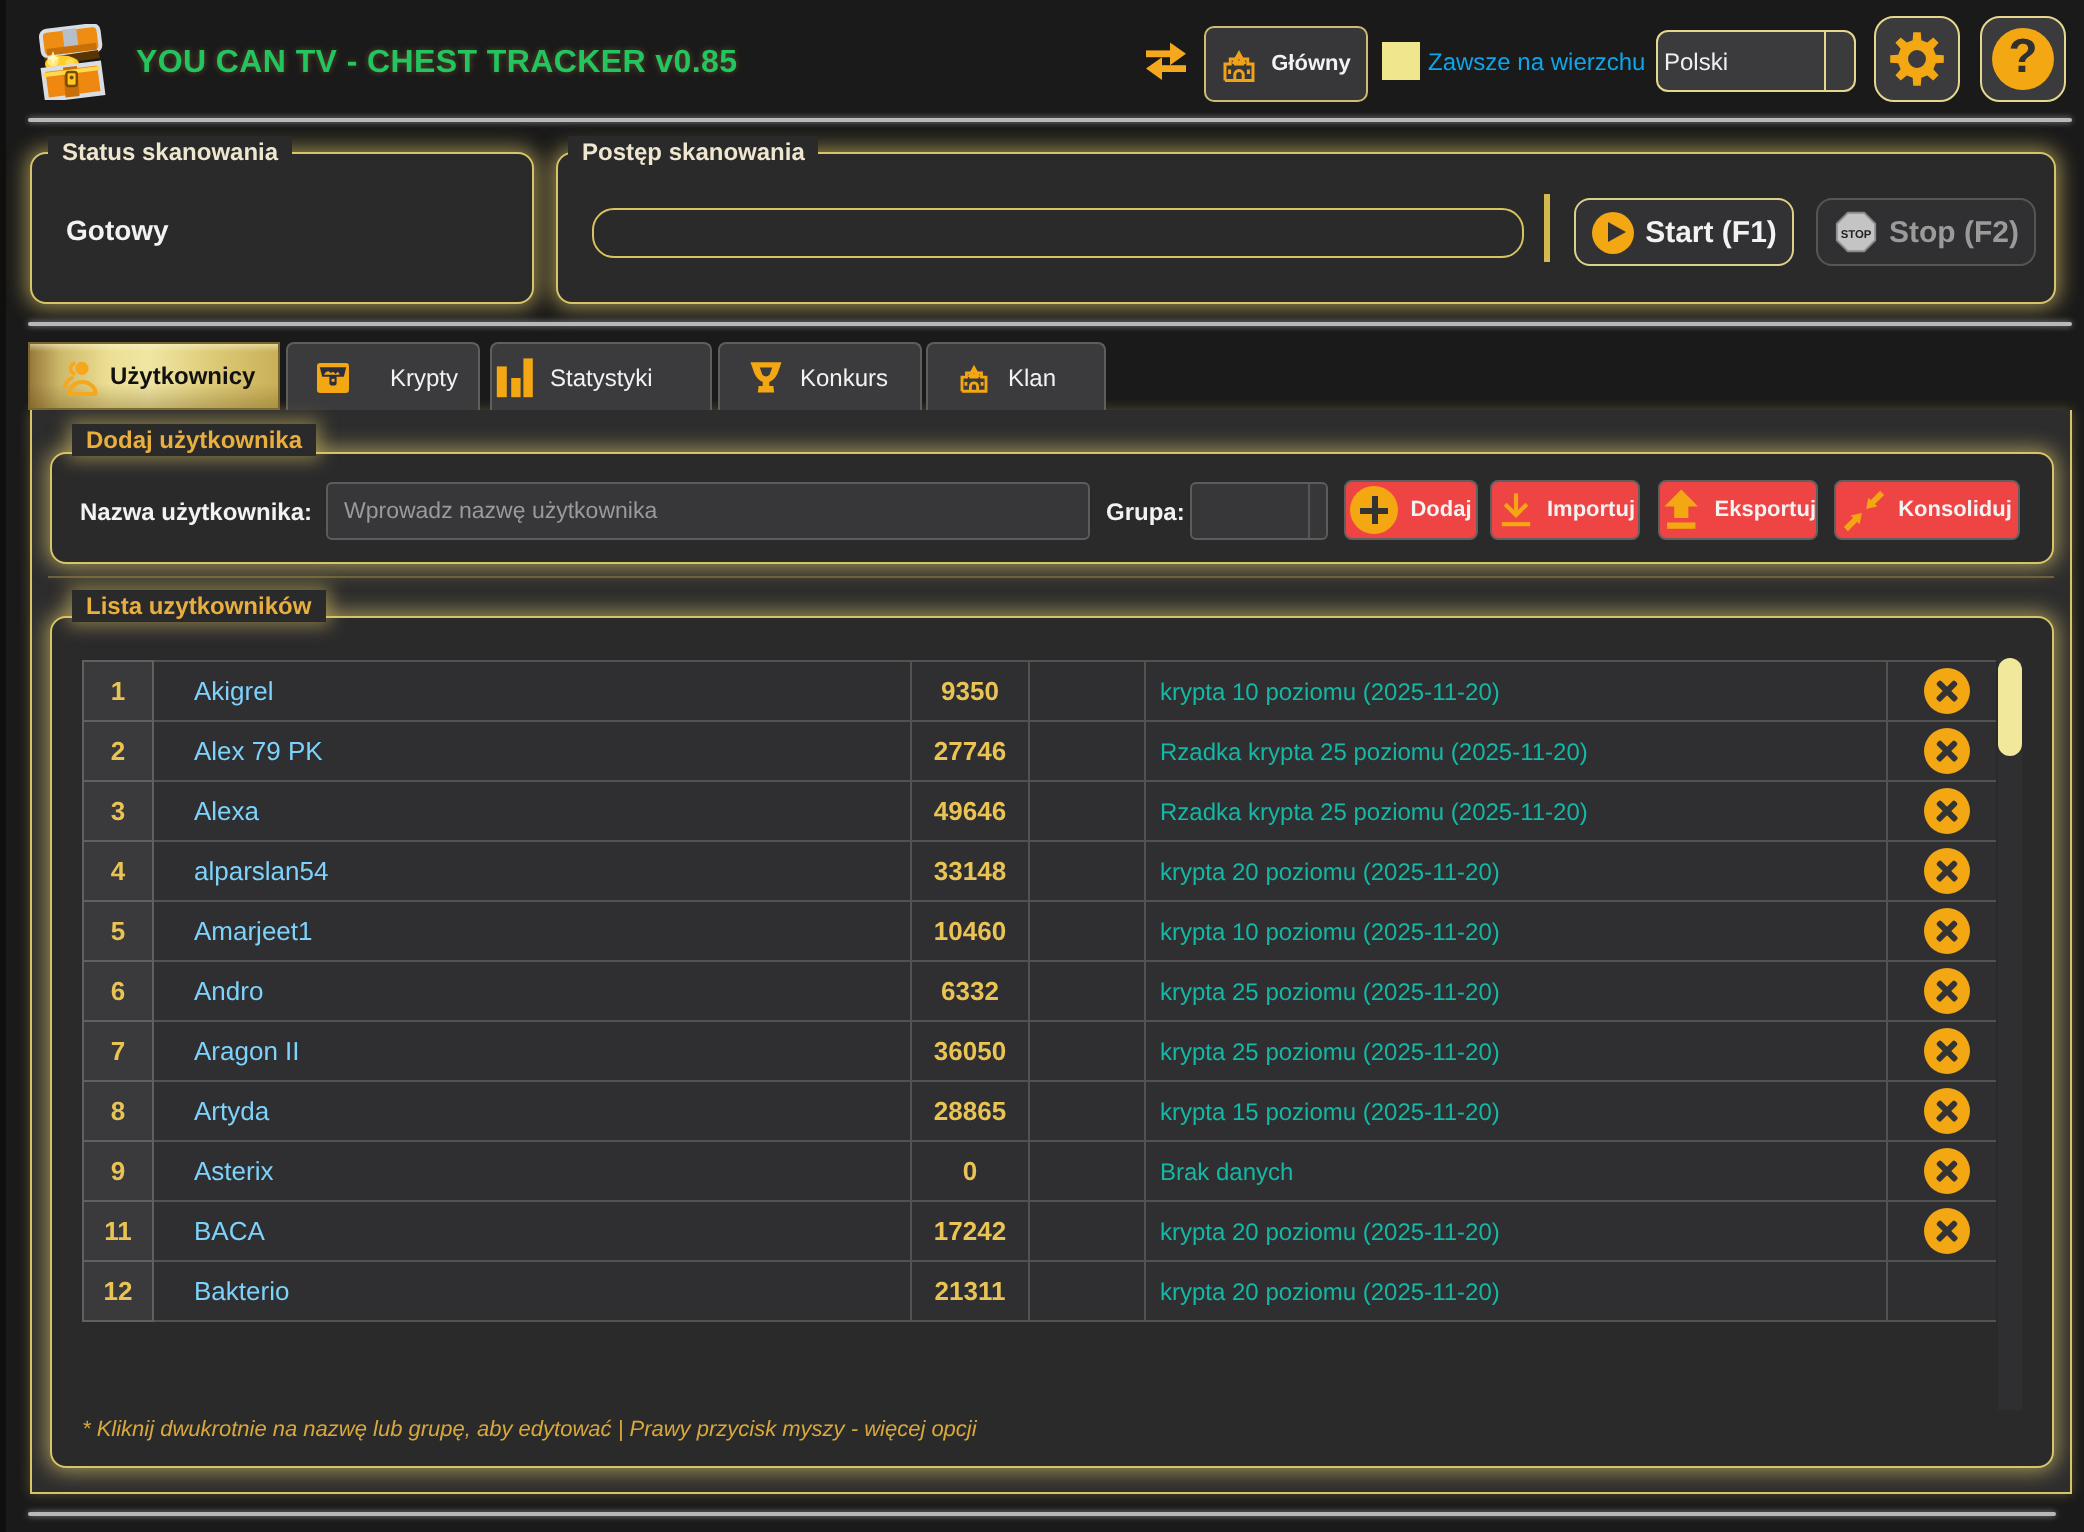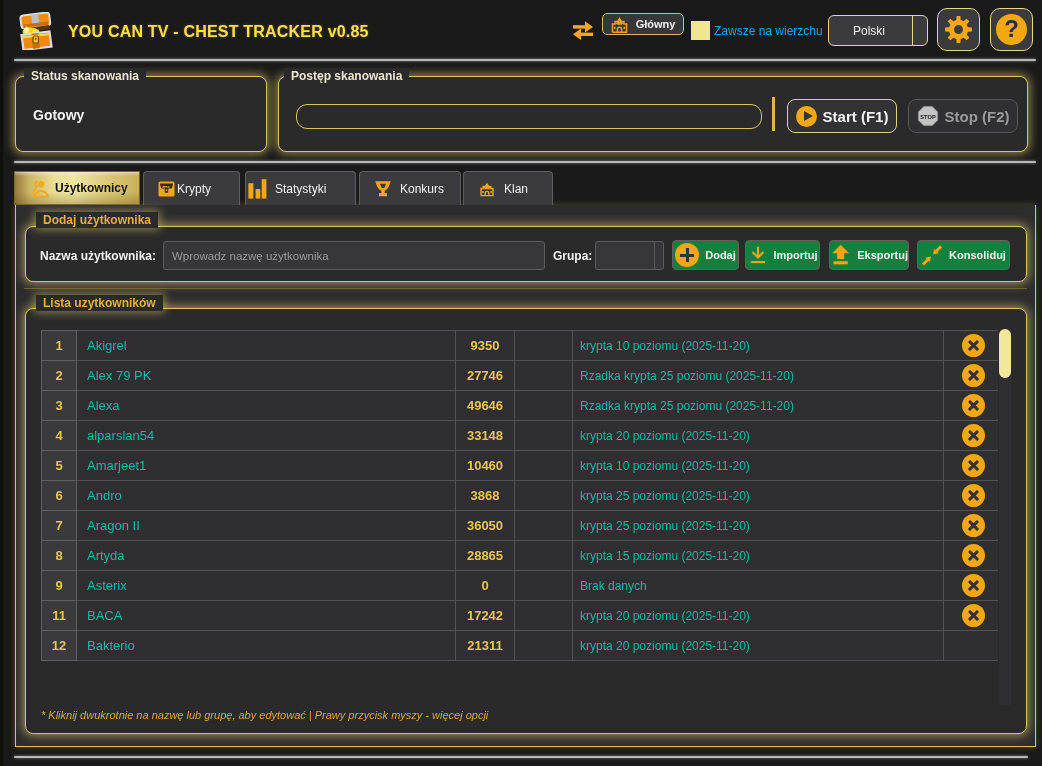--- a/index.html
+++ b/index.html
@@ -3,21 +3,21 @@
 <meta charset="utf-8">
 <style>
   * { margin:0; padding:0; box-sizing:border-box; }
   html,body { width:1042px; height:766px; overflow:hidden; }
   body { background:#1a1a1a; font-family:"Liberation Sans", sans-serif; position:relative; }
   .abs { position:absolute; }
   .gold-border { border:1px solid #d7c468; box-shadow:0 0 10px 2px rgba(228,205,110,0.6); }
   .legend { position:absolute; font-weight:bold; font-size:12px; padding:1px 7px; background:#2a2a2b; white-space:nowrap; }
   .legend.cream { color:#eee6ce; }
   .legend.gold { color:#e8ae3e; box-shadow:0 0 9px 2px rgba(224,200,104,0.5); }
-  .btn { position:absolute; background:#15803d; border:1px solid #606060; border-radius:4px;
+  .btn { position:absolute; background:#ef4444; border:1px solid #606060; border-radius:4px;
          color:#f2f2f2; font-weight:bold; font-size:13px; display:flex; align-items:center; justify-content:center; gap:6px; }
   .hline { position:absolute; height:2px; background:#b8b8b8; box-shadow:0 0 3px rgba(170,170,170,0.8); border-radius:1px; }
 </style>
 </head>
 <body>
 
 <svg class="abs" style="left:18px; top:12px;" width="36" height="38" viewBox="0 0 36 38">
   <g transform="rotate(-7 17 10)">
     <rect x="3" y="2" width="29" height="13" rx="3" fill="#ef8d12" stroke="#d9dde4" stroke-width="2"></rect>
     <rect x="14" y="2.5" width="7" height="12" fill="#b9bfc9"></rect>
@@ -27,49 +27,49 @@
   <ellipse cx="13" cy="20" rx="8.5" ry="4.2" fill="#ffce2e"></ellipse>
   <circle cx="8.5" cy="18.5" r="2.8" fill="#ffe97e"></circle>
   <circle cx="17" cy="19.5" r="2.2" fill="#ffdf55"></circle>
   <path d="M8.5 13.5 l0.9 2.6 2.6 0.9 -2.6 0.9 -0.9 2.6 -0.9 -2.6 -2.6 -0.9 2.6 -0.9 Z" fill="#fff6c0"></path>
   <polygon points="3.5,23 31.5,19.5 33.5,34.5 5.5,38" fill="#ee8811" stroke="#d9dde4" stroke-width="2.2"></polygon>
   <polygon points="13.5,21.8 20.5,21 21.8,36 14.8,36.8" fill="#c96f07"></polygon>
   <polygon points="3.7,24.5 31.7,21 32,23 4,26.6" fill="#ffd84d"></polygon>
   <rect x="15.2" y="24" width="5.2" height="7" rx="1.2" fill="#ffc71f" stroke="#7a4a04" stroke-width="1.2"></rect>
   <circle cx="17.8" cy="26.8" r="1" fill="#7a4a04"></circle>
 </svg>
-<div class="abs" style="left:68px; top:23px; font-size:16px; font-weight:bold; color:#fde047; letter-spacing:0.2px; text-shadow:0 0 3px rgba(255,190,90,0.3);">YOU CAN TV - CHEST TRACKER v0.85</div>
+<div class="abs" style="left:68px; top:23px; font-size:16px; font-weight:bold; color:#22c55e; letter-spacing:0.2px; text-shadow:0 0 3px rgba(255,190,90,0.3);">YOU CAN TV - CHEST TRACKER v0.85</div>
 
 <svg class="abs" style="left:572px; top:20px;" width="22" height="21" viewBox="0 0 22 21">
   <g fill="#f5a81e">
     <rect x="1" y="5.2" width="13" height="3.4"></rect>
     <polygon points="13,1.2 21,6.9 13,12.6"></polygon>
     <rect x="8" y="12.6" width="13" height="3.4"></rect>
     <polygon points="9,8.6 1,14.3 9,20"></polygon>
   </g>
 </svg>
 
-<div class="btn" style="left:602px; top:13px; width:82px; height:22px; border-color:#cdbc72; border-radius:5px; background:#37373a; font-size:11px;">
+<div class="btn" style="left:602px; top:13px; width:82px; height:38px; border-color:#cdbc72; border-radius:5px; background:#37373a; font-size:11px;">
   <svg width="21" height="21" viewBox="0 0 24 24" style="margin-left:-2px;">
     <g stroke="#f0a31a" stroke-width="1.7" fill="none">
       <path d="M4 20.8 V11.4 h3 V8.6 h3 v2.8 h2 M12 11.4 h2 V8.6 h3 v2.8 h3 v9.4 H4"></path>
       <path d="M8.6 11.4 L12 5.2 L15.4 11.4"></path>
       <rect x="10.9" y="7.8" width="2.2" height="2.6"></rect>
       <path d="M9.6 20.8 v-3.2 a2.4 2.4 0 0 1 4.8 0 v3.2"></path>
       <path d="M6.6 14.6 v2.6 M17.4 14.6 v2.6"></path>
     </g>
   </svg>
   <span>Główny</span>
 </div>
 
 <div class="abs" style="left:691px; top:21px; width:19px; height:19px; background:#f0e68e;"></div>
 <div class="abs" style="left:714px; top:24px; font-size:12px; color:#0ea5e9;">Zawsze na wierzchu</div>
 
 <div class="abs" style="left:828px; top:15px; width:100px; height:31px; background:#3b3b3d; border:1px solid #e5d88e; border-radius:6px;">
-  <div class="abs" style="left:24px; top:8px; font-size:12px; color:#f0f0f0;">Polski</div>
+  <div class="abs" style="left:3px; top:8px; font-size:12px; color:#f0f0f0;">Polski</div>
   <div class="abs" style="right:14px; top:0; width:1px; height:29px; background:#e5d88e;"></div>
 </div>
 
 <div class="abs" style="left:937px; top:8px; width:43px; height:43px; background:#3b3b3d; border:1px solid #e5d88e; border-radius:10px;">
   <svg width="29" height="29" viewBox="0 0 24 24" style="position:absolute; left:6px; top:6px;">
     <path fill="#f2a713" fill-rule="evenodd" d="M19.79 10.20 L23.09 10.44 L23.09 13.56 L19.79 13.80 L18.78 16.24 L20.94 18.74 L18.74 20.94 L16.24 18.78 L13.80 19.79 L13.56 23.09 L10.44 23.09 L10.20 19.79 L7.76 18.78 L5.26 20.94 L3.06 18.74 L5.22 16.24 L4.21 13.80 L0.91 13.56 L0.91 10.44 L4.21 10.20 L5.22 7.76 L3.06 5.26 L5.26 3.06 L7.76 5.22 L10.20 4.21 L10.44 0.91 L13.56 0.91 L13.80 4.21 L16.24 5.22 L18.74 3.06 L20.94 5.26 L18.78 7.76 Z M15.7 12 A3.7 3.7 0 1 0 8.3 12 A3.7 3.7 0 1 0 15.7 12 Z"></path>
   </svg>
 </div>
 
 <div class="abs" style="left:990px; top:8px; width:43px; height:43px; background:#3b3b3d; border:1px solid #e5d88e; border-radius:10px;">
@@ -108,21 +108,21 @@
 
 <div class="abs" style="left:14px; top:171px; width:126px; height:34px; background:linear-gradient(180deg, rgba(255,250,220,0.5) 0px, rgba(255,250,220,0.22) 2px, rgba(255,255,255,0) 4px 62%, rgba(95,70,18,0.30) 100%), linear-gradient(90deg,#97793a 0%,#cdb86a 12%,#ecdf94 32%,#f0e6a3 48%,#dcc976 75%,#c9b058 100%); border:1px solid #77652f; display:flex; align-items:center; padding-left:16px; gap:6px;">
   <svg width="18" height="19" viewBox="0 0 18 19">
     <path d="M6.6 2.5 A2.8 2.8 0 0 0 6.6 8" fill="none" stroke="#f5a81c" stroke-width="1.8"></path>
     <circle cx="10" cy="5.2" r="3.3" fill="#f5a81c"></circle>
     <path d="M1.2 15 A7.6 7.6 0 0 1 5.6 9.6" fill="none" stroke="#f5a81c" stroke-width="1.9"></path>
     <path d="M3.6 18 a6.6 6 0 0 1 13.2 0 Z" fill="none" stroke="#f5a81c" stroke-width="2" stroke-linejoin="round"></path>
   </svg>
   <span style="font-size:12px; font-weight:bold; color:#111;">Użytkownicy</span>
 </div>
-<div class="abs" style="left:143px; top:171px; width:97px; height:34px; background:#3b3b3d; border:1px solid #5e5e5e; border-bottom:none; border-radius:4px 4px 0 0; display:flex; align-items:center; padding-left:14px; gap:2px;">
+<div class="abs" style="left:143px; top:171px; width:97px; height:34px; background:#3b3b3d; border:1px solid #5e5e5e; border-bottom:none; border-radius:4px 4px 0 0; display:flex; align-items:center; padding-left:14px; gap:20px;">
   <svg width="17" height="16" viewBox="0 0 17 16">
     <rect x="0.5" y="0.5" width="16" height="15" rx="1.6" fill="#f2a713"></rect>
     <path d="M1.9 2.6 H15.1 L13.9 7.4 H3.1 Z" fill="#2a2e3c"></path>
     <path d="M3.9 6.4 Q5.9 3.4 7.4 5.6 Q8.6 4.2 9.7 6 L11 4.9 L11.9 6.4 Z" fill="#f2a713"></path>
     <rect x="6.7" y="6.8" width="3.6" height="4.9" rx="0.9" fill="#2a2e3c"></rect>
     <rect x="7.8" y="8.4" width="1.5" height="1.5" fill="#f2a713"></rect>
   </svg>
   <span style="font-size:12px; color:#f2f2f2;">Krypty</span>
 </div>
 <div class="abs" style="left:245px; top:171px; width:111px; height:34px; background:#3b3b3d; border:1px solid #5e5e5e; border-bottom:none; border-radius:4px 4px 0 0; display:flex; align-items:center; padding-left:2px; gap:8px;">
@@ -255,21 +255,21 @@
           <td class="num">5</td>
           <td class="name">Amarjeet1</td>
           <td class="pts">10460</td>
           <td class="grp"></td>
           <td class="last">krypta 10 poziomu (2025-11-20)</td>
           <td class="del"><span class="delbtn"></span></td>
         </tr>
     <tr>
           <td class="num">6</td>
           <td class="name">Andro</td>
-          <td class="pts">3868</td>
+          <td class="pts">6332</td>
           <td class="grp"></td>
           <td class="last">krypta 25 poziomu (2025-11-20)</td>
           <td class="del"><span class="delbtn"></span></td>
         </tr>
     <tr>
           <td class="num">7</td>
           <td class="name">Aragon II</td>
           <td class="pts">36050</td>
           <td class="grp"></td>
           <td class="last">krypta 25 poziomu (2025-11-20)</td>
@@ -316,21 +316,21 @@
 </div>
 
 <div class="abs" style="left:41px; top:709px; font-size:11px; font-style:italic; color:#d8a83c;">* Kliknij dwukrotnie na nazwę lub grupę, aby edytować | Prawy przycisk myszy - więcej opcji</div>
 
 <div class="hline" style="left:14px; top:756px; width:1014px;"></div>
 
 <style>
   .thead th { background:#3b3b3d; color:#e9c353; font-size:12.5px; font-weight:bold; height:36px; border:1px solid #646464; }
   .thead th.corner { background:#323234; border-color:#4a4a4a; }
   td.num { background:#3a3a3c; color:#e9c353; font-size:13px; font-weight:bold; text-align:center; border:1px solid #606060; height:30px;}
-  td.name { background:#2f2f31; color:#14b8a6; font-size:13px; padding-left:10px; border:1px solid #525252; }
+  td.name { background:#2f2f31; color:#7dd3fc; font-size:13px; padding-left:20px; border:1px solid #525252; }
   td.pts { background:#2f2f31; color:#e9c353; font-size:13px; font-weight:bold; text-align:center; border:1px solid #525252; }
   td.grp { background:#2f2f31; border:1px solid #525252; }
   td.last { background:#2f2f31; color:#14b8a6; font-size:12px; padding-left:7px; border:1px solid #525252; }
   td.del { background:#2f2f31; border:1px solid #525252; text-align:center; }
   .delbtn { display:inline-block; width:23px; height:23px; background:#f2a713; border-radius:50%; position:relative; vertical-align:middle; margin-left:5px; }
   .delbtn:before, .delbtn:after { content:""; position:absolute; left:5px; top:10px; width:13px; height:3.2px; background:#333; border-radius:1px; }
   .delbtn:before { transform:rotate(45deg); }
   .delbtn:after { transform:rotate(-45deg); }
 </style>
 

